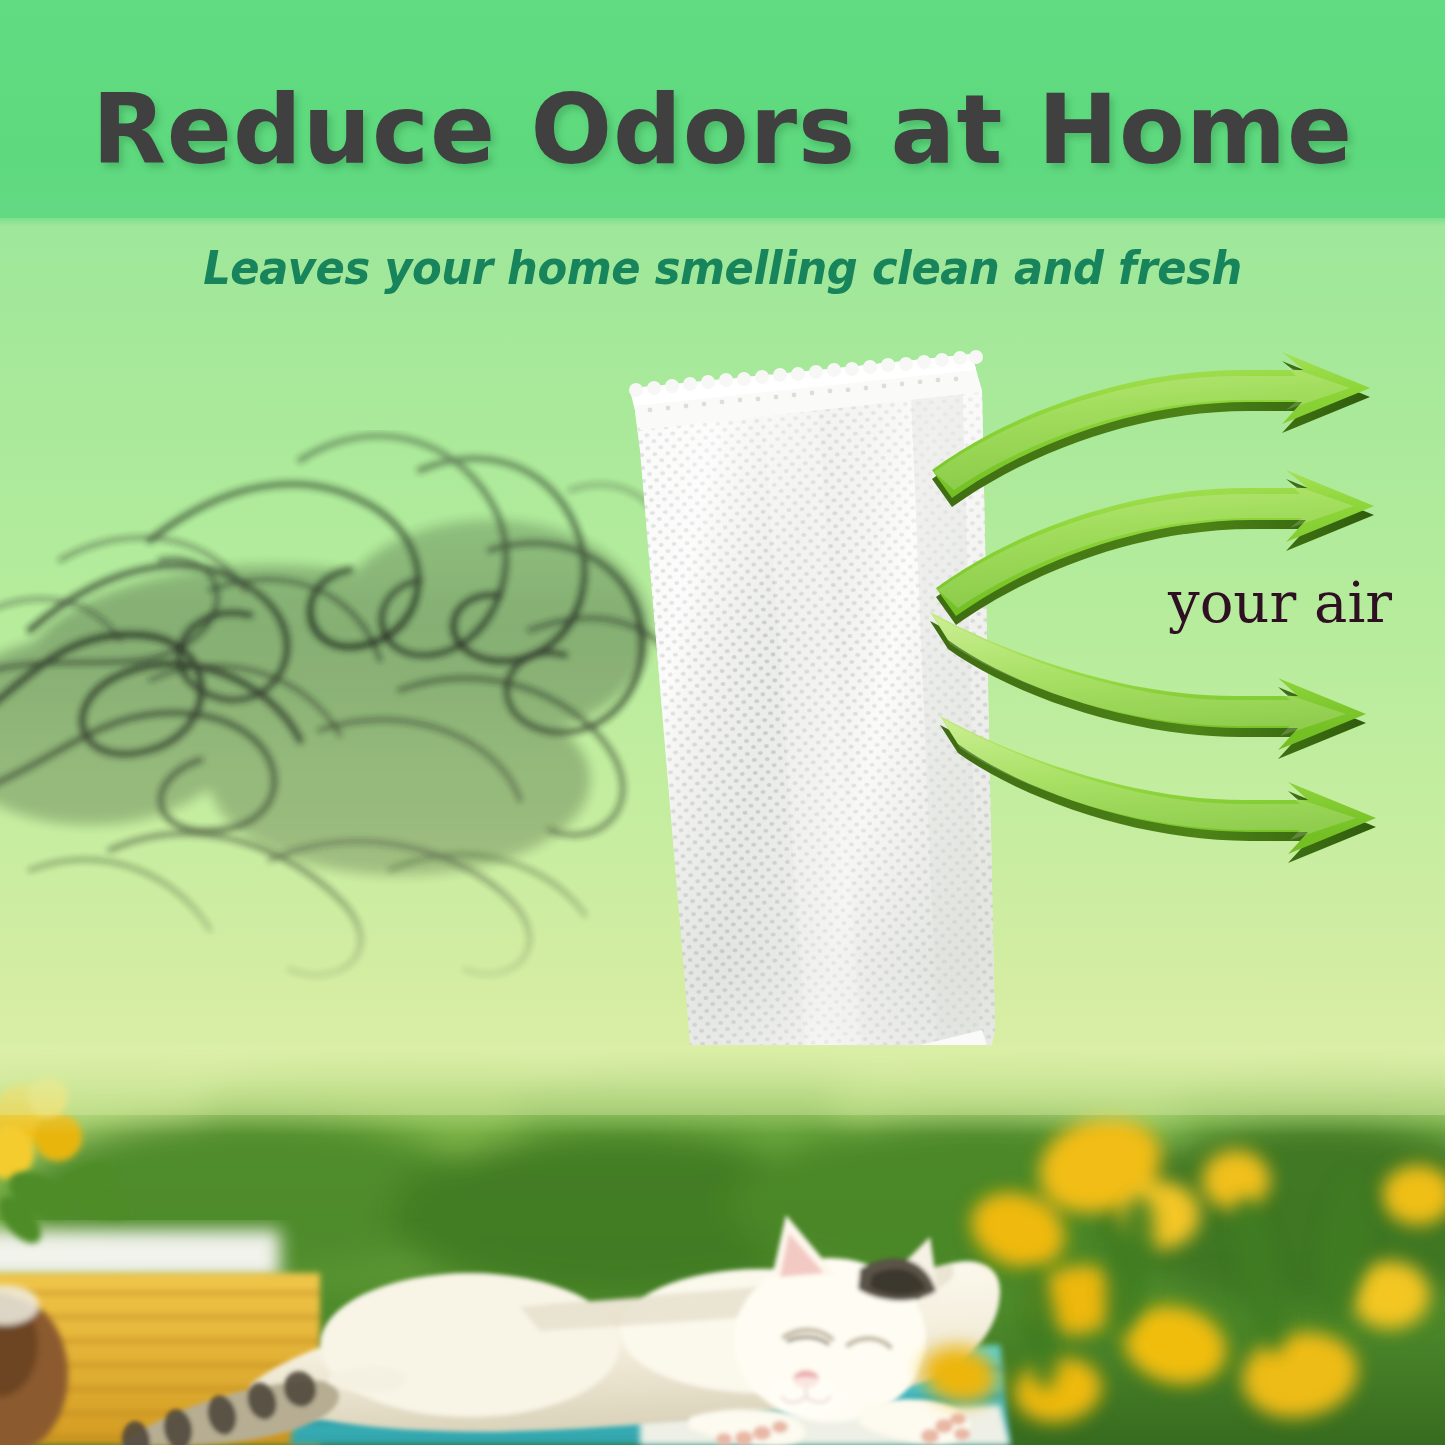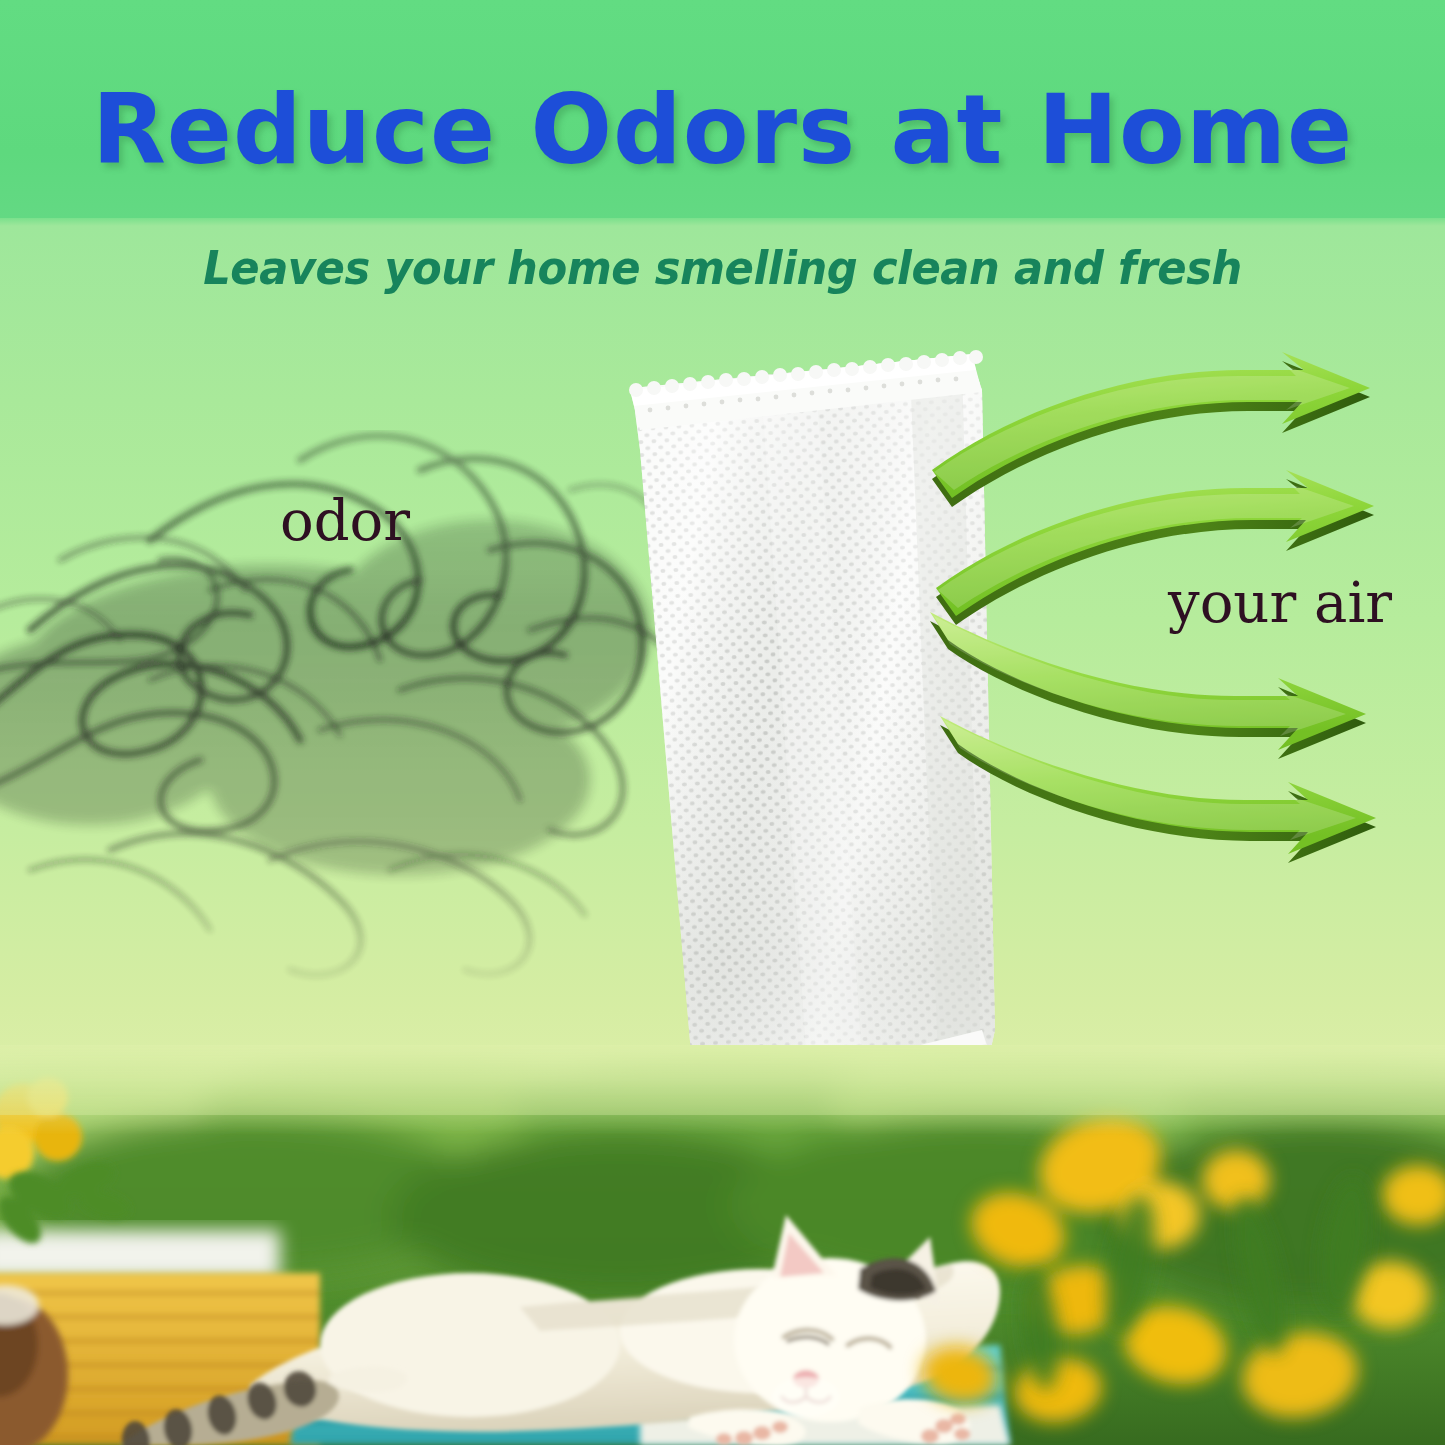--- a/index.html
+++ b/index.html
@@ -42,21 +42,21 @@
   }
   .banner-title {
     position: absolute;
     left: 0; top: 74px;
     width: 1445px;
     text-align: center;
     font-family: "DejaVu Sans", sans-serif;
     font-size: 96px;
     font-weight: 700;
     letter-spacing: 1px;
-    color: #1d4ed8;
+    color: #404040;
     text-shadow: 4px 5px 6px rgba(40,120,60,0.30);
     white-space: nowrap;
   }
 
   
   .subtitle {
     position: absolute;
     left: 0; top: 240px;
     width: 1445px;
     text-align: center;
@@ -189,21 +189,20 @@
           <path d="M90,130 C160,90 240,105 275,160" stroke-width="4.5" opacity="0.58"></path>
           <path d="M0,190 C60,155 120,165 150,210" stroke-width="4" opacity="0.52"></path>
           <path d="M420,440 C500,405 580,435 615,485" stroke-width="4.5" opacity="0.48"></path>
           <path d="M180,250 C260,215 340,250 370,305" stroke-width="4.5" opacity="0.6"></path>
           <path d="M600,60 C660,40 700,80 700,130" stroke-width="4" opacity="0.55"></path>
         </g>
       </g>
     </svg>
   </div>
 
-  <div class="odor-label">odor</div>
 
   <div class="bag">
     <svg viewBox="0 0 420 800" xmlns="http://www.w3.org/2000/svg">
       <defs>
 
         <pattern id="mesh" width="13" height="13" patternUnits="userSpaceOnUse" patternTransform="rotate(-4)">
           <rect width="13" height="13" fill="#f6f7f5"></rect>
           <ellipse cx="3.5" cy="3.5" rx="2.5" ry="1.9" fill="#b9bcb8" opacity="0.88"></ellipse>
           <ellipse cx="10" cy="10" rx="2.5" ry="1.9" fill="#b9bcb8" opacity="0.88"></ellipse>
         </pattern>

